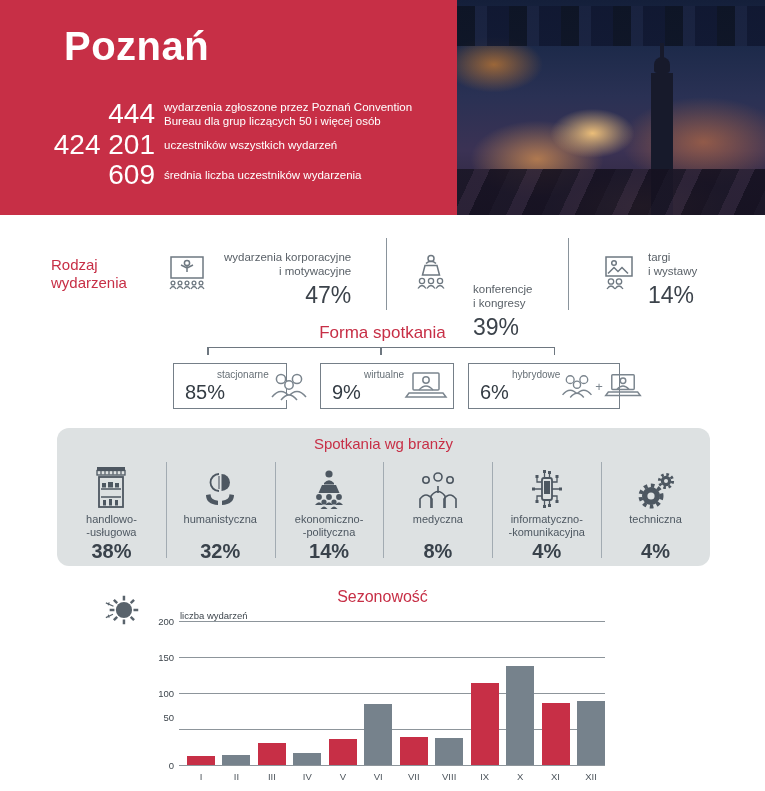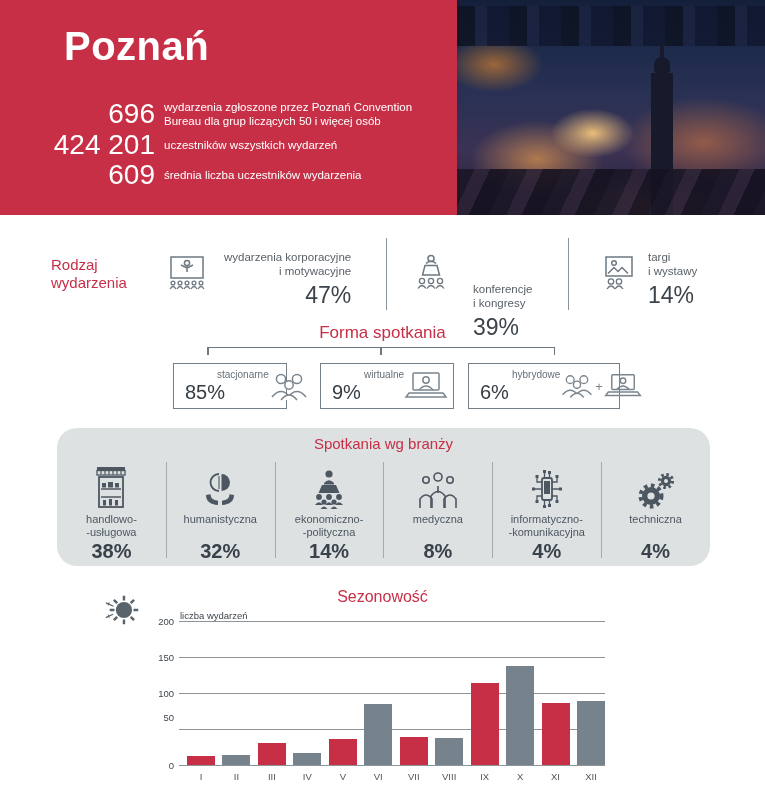--- a/index.html
+++ b/index.html
@@ -61,21 +61,21 @@
   .fbox{position:absolute;top:363px;height:46px;border:1.5px solid #757f88;box-sizing:border-box;
     display:flex;align-items:center;padding:0 8px 0 11px;background:#fff;}
   .fbox1{left:173px;width:114px;} .fbox2{left:320px;width:134px;} .fbox3{left:468px;width:152px;padding-right:5px;}
   .flabel{font-size:10px;color:#666f76;margin-left:32px;}
   .fvalue{font-size:20px;color:#343c44;margin-top:1px;}
   .ficon{margin-left:auto;display:flex;align-items:center;}
   .fplus{font-size:13px;color:#7b858e;margin:0 1px;}
 
   
   .branza{position:absolute;left:57px;top:428px;width:653px;height:138px;background:#dde1e2;
-    border-radius:20px;}
+    border-radius:12px;}
   .branza-title{text-align:center;font-size:15px;color:#c72f46;padding-top:7px;}
   .branza-cols{position:absolute;left:0;top:30px;width:653px;display:flex;}
   .bcol{flex:1;text-align:center;position:relative;}
   .bcol + .bcol::before{content:"";position:absolute;left:0;top:4px;height:96px;width:1px;background:#a2abb2;}
   .bicon-wrap{height:52px;display:flex;align-items:flex-end;justify-content:center;padding-bottom:3px;}
   .blabel{font-size:11px;color:#4d5761;line-height:1.2;height:27px;}
   .bvalue{font-size:20px;font-weight:700;color:#39424b;}
 
   
   .sezon-title{position:absolute;left:0;top:588px;width:765px;text-align:center;
@@ -99,21 +99,21 @@
 </style>
 </head>
 <body>
 
 <div class="page">
 
   <div class="banner">
     <div class="city">Poznań</div>
     <div class="stats">
       <div class="stat-row">
-        <div class="stat-value">696</div>
+        <div class="stat-value">444</div>
         <div class="stat-desc">wydarzenia zgłoszone przez Poznań Convention Bureau dla grup liczących 50 i więcej osób</div>
       </div>
       <div class="stat-row">
         <div class="stat-value">424 201</div>
         <div class="stat-desc">uczestników wszystkich wydarzeń</div>
       </div>
       <div class="stat-row">
         <div class="stat-value">609</div>
         <div class="stat-desc">średnia liczba uczestników wydarzenia</div>
       </div>

